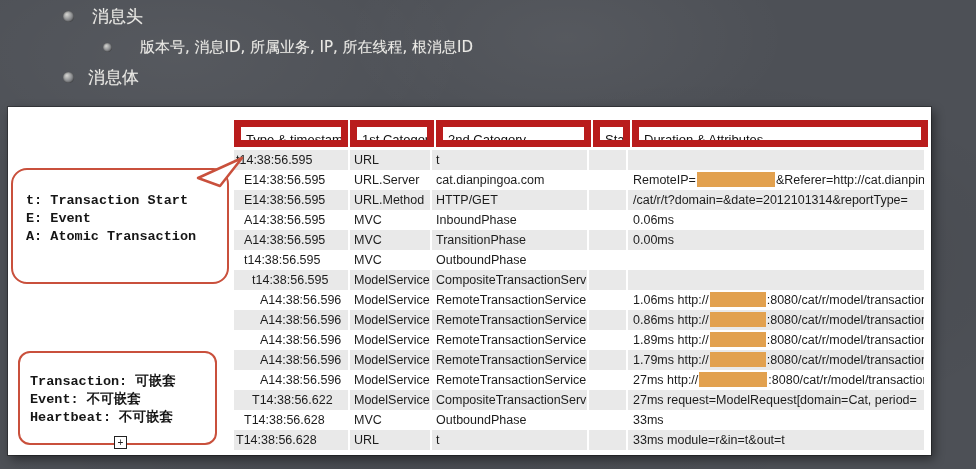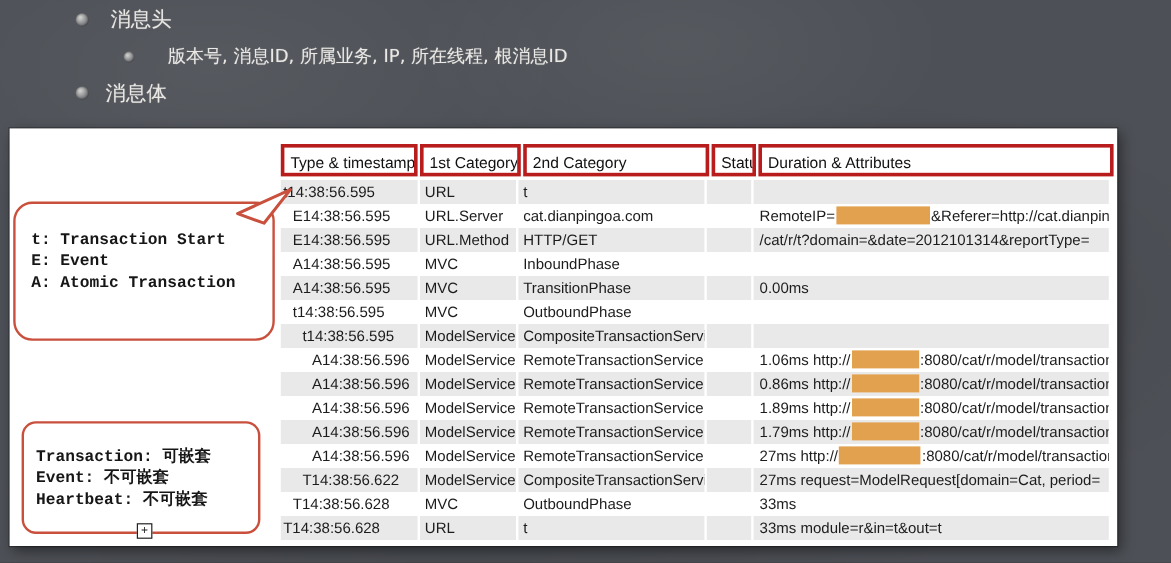--- a/index.html
+++ b/index.html
@@ -25,21 +25,21 @@
   .bsub .dot{width:9px;height:9px;}
   .b2{left:63px;top:66px;font-size:17px;gap:14px;}
   .b2 .dot{width:11px;height:11px;}
 
   
   .panel{position:absolute;left:8px;top:107px;width:923px;height:348px;background:#fff;
     overflow:hidden;box-shadow:0 0 0 1px rgba(0,0,0,0.30), 3px 4px 10px rgba(0,0,0,0.45);}
 
   
   .thead{position:absolute;left:226px;top:13px;display:flex;}
-  .hcell{box-sizing:border-box;border:3px solid #b91c1c;height:27px;line-height:25px;
+  .hcell{box-sizing:border-box;border:7px solid #b91c1c;height:27px;line-height:25px;
     padding-left:5px;font-size:13px;color:#111;background:#fff;margin-right:2px;
     white-space:nowrap;overflow:hidden;}
   .h1{width:114px;}.h2{width:84px;}.h3{width:155px;}.h4{width:37px;}.h5{width:296px;margin-right:0;}
 
   
   .tbody{position:absolute;left:226px;top:43px;width:694px;}
   .trow{display:flex;height:20px;}
   .tc{box-sizing:border-box;margin-right:2px;font-size:12.5px;line-height:20px;
     white-space:nowrap;overflow:hidden;color:#1c1c1c;}
   .trow.odd .tc{background:#e9e9e9;}
@@ -113,20 +113,21 @@
           <div class="tc c2">URL.Method</div>
           <div class="tc c3">HTTP/GET</div>
           <div class="tc c4"></div>
           <div class="tc c5"><div class="dur-pre" style="display: inline;">/cat/r/t?domain=&amp;date=2012101314&amp;reportType=</div></div>
         </div>
         <div class="trow even">
           <div class="tc c1" style="padding-left: 10px;">A14:38:56.595</div>
           <div class="tc c2">MVC</div>
           <div class="tc c3">InboundPhase</div>
           <div class="tc c4"></div>
+          <div class="tc c5"><div class="dur-pre" style="display: inline;">0.06ms</div></div>
         </div>
         <div class="trow odd">
           <div class="tc c1" style="padding-left: 10px;">A14:38:56.595</div>
           <div class="tc c2">MVC</div>
           <div class="tc c3">TransitionPhase</div>
           <div class="tc c4"></div>
           <div class="tc c5"><div class="dur-pre" style="display: inline;">0.00ms</div></div>
         </div>
         <div class="trow even">
           <div class="tc c1" style="padding-left: 10px;">t14:38:56.595</div>

